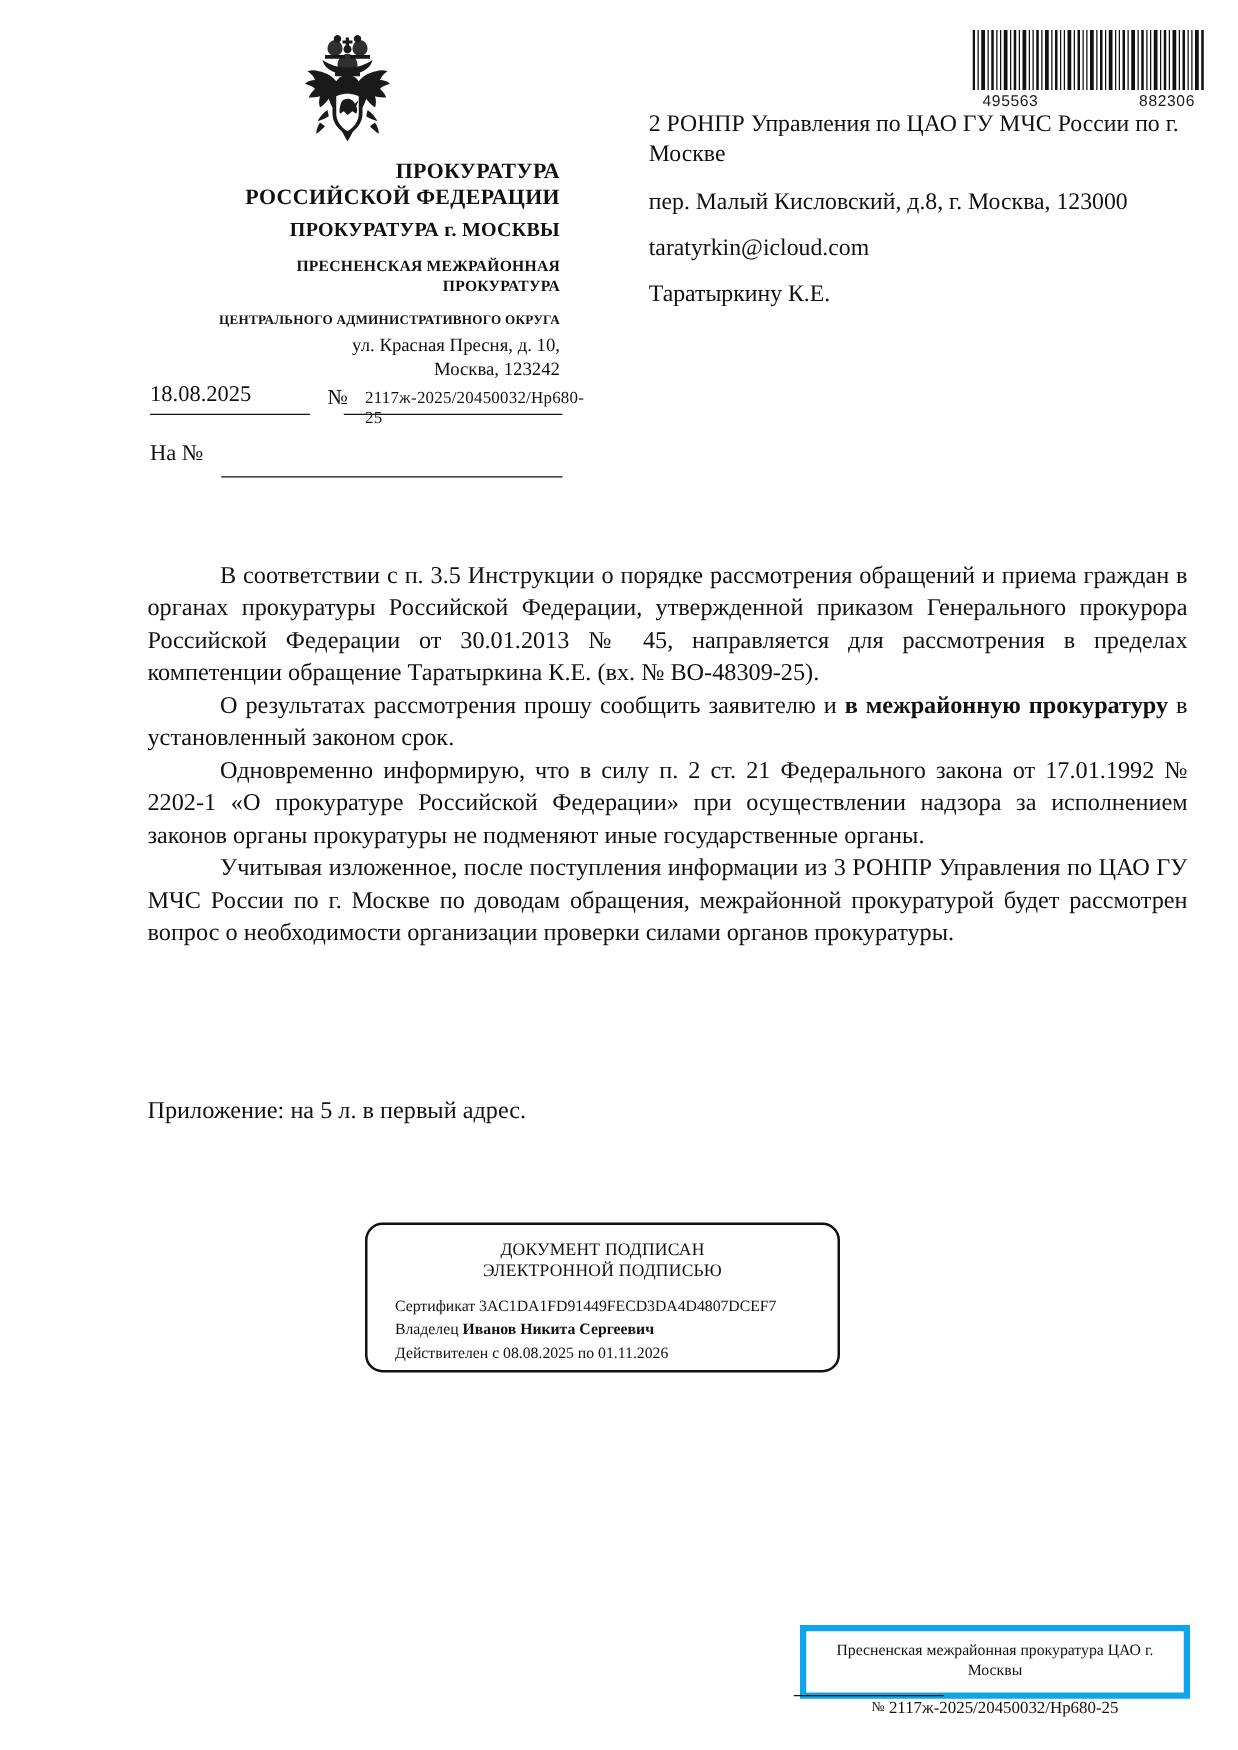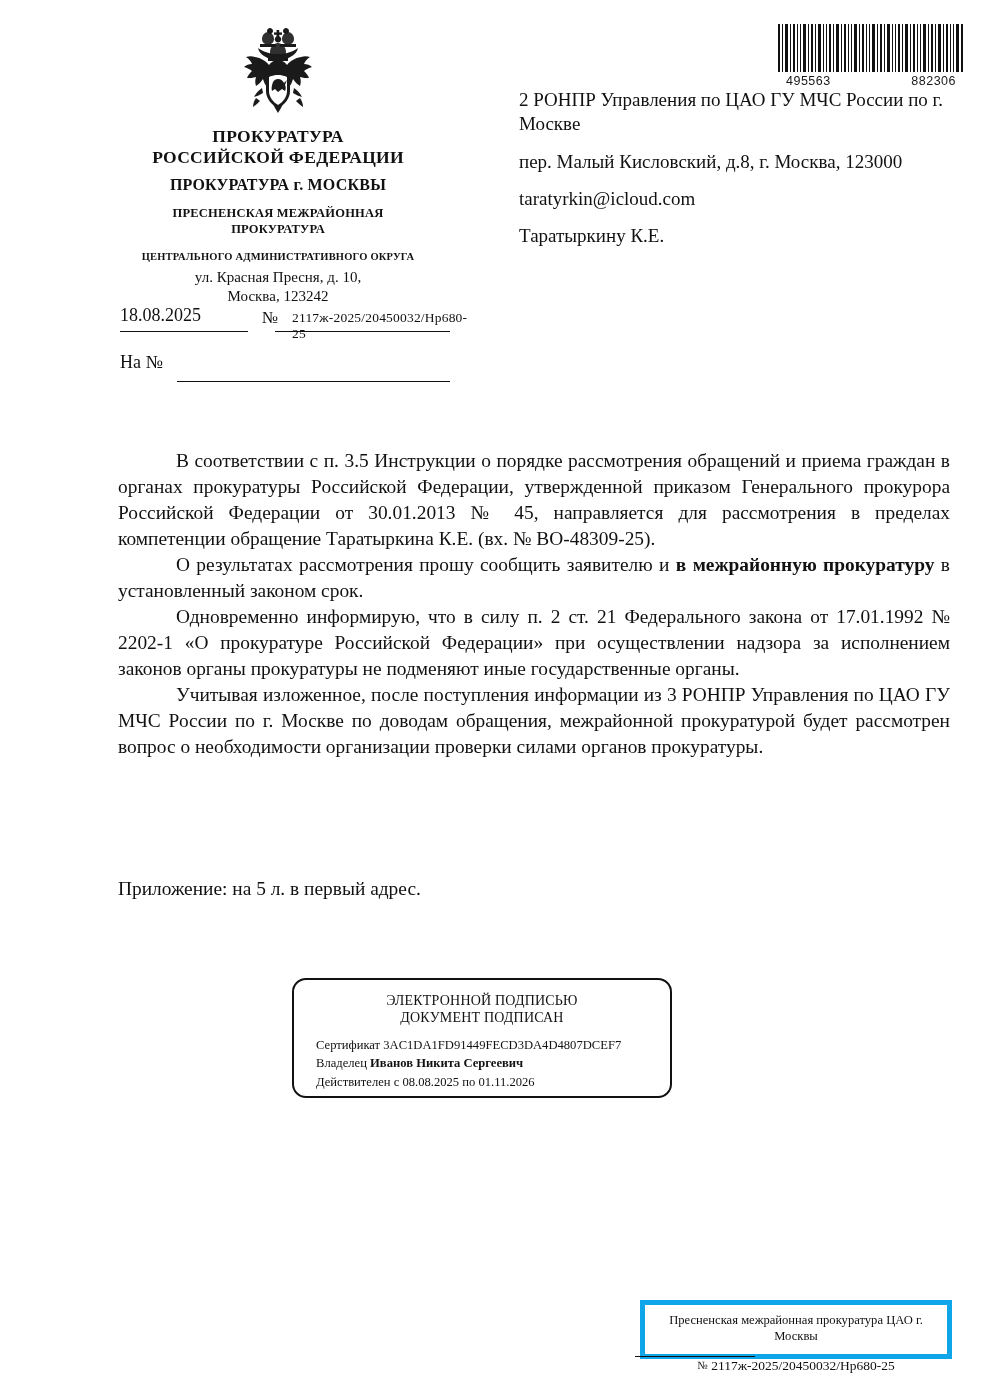--- a/index.html
+++ b/index.html
@@ -54,21 +54,21 @@
     width: 92px;
     height: 96px;
   }
 
   
   .letterhead {
     position: absolute;
     left: 108px;
     top: 126px;
     width: 340px;
-    text-align: center;
+    text-align: right;
     line-height: 1.18;
   }
   .lh-1 {
     font-weight: bold;
     font-size: 17.5px;
     letter-spacing: 0.3px;
   }
   .lh-2 {
     font-weight: bold;
     font-size: 16px;
@@ -383,22 +383,22 @@
     <p><span>О результатах рассмотрения прошу сообщить заявителю и </span><b>в межрайонную прокуратуру</b><span> в установленный законом срок.</span></p>
     <p>Одновременно информирую, что в силу п. 2 ст. 21 Федерального закона       от 17.01.1992 № 2202-1 «О прокуратуре Российской Федерации» при осуществлении надзора за исполнением законов органы прокуратуры не подменяют иные государственные органы.</p>
     <p>Учитывая изложенное, после поступления информации из 3 РОНПР Управления по ЦАО ГУ МЧС России по г. Москве по доводам обращения, межрайонной прокуратурой будет рассмотрен вопрос о необходимости организации проверки силами органов прокуратуры.</p>
   </div>
 
   <div class="attach">Приложение: на 5 л. в первый адрес.</div>
 
 
   <div class="stamp">
     <div class="stamp-title">
+      <div>ДОКУМЕНТ ПОДПИСАН</div>
       <div>ЭЛЕКТРОННОЙ ПОДПИСЬЮ</div>
-      <div>ДОКУМЕНТ ПОДПИСАН</div>
     </div>
     <div class="stamp-lines">
       <div><span>Сертификат</span> <span>3AC1DA1FD91449FECD3DA4D4807DCEF7</span></div>
       <div><span>Владелец</span> <b>Иванов Никита Сергеевич</b></div>
       <div><span>Действителен</span> <span>с  08.08.2025 по  01.11.2026</span></div>
     </div>
   </div>
 
   <div class="footer-box">
     <div>Пресненская межрайонная прокуратура ЦАО г.</div>

